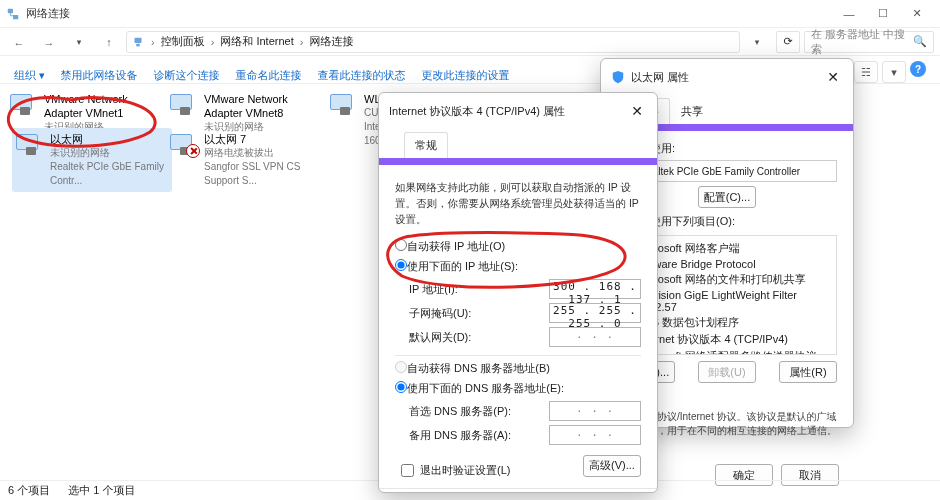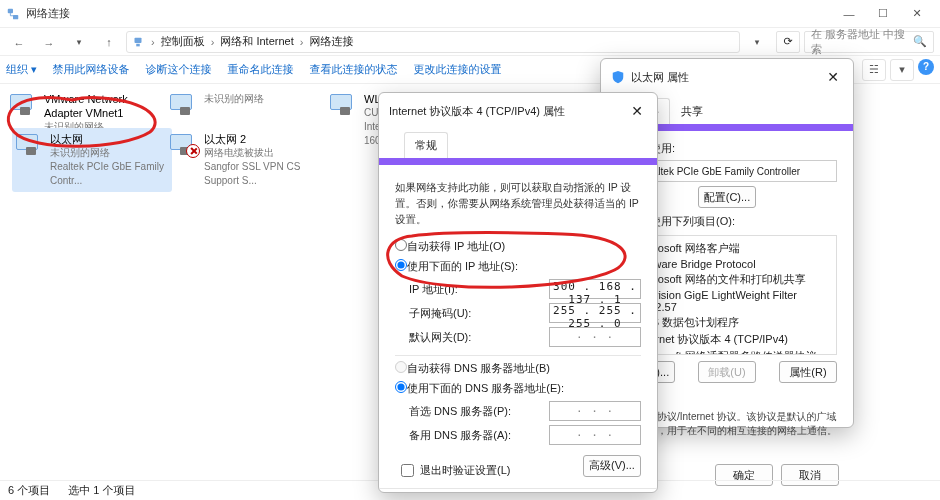--- a/index.html
+++ b/index.html
@@ -8,21 +8,21 @@
 .titlebar .icon{width:14px;height:14px;margin-right:6px}
 .titlebar .title{flex:1;font-size:11px;color:#333}
 .winbtns{display:flex}
 .winbtn{width:34px;height:26px;display:flex;align-items:center;justify-content:center;color:#555}
 .addrbar{height:28px;display:flex;align-items:center;gap:4px;padding:2px 6px;border-bottom:1px solid #eee}
 .navbtn{width:26px;height:24px;display:flex;align-items:center;justify-content:center;color:#555;border-radius:3px}
 .addrbox{flex:1;height:22px;border:1px solid #e3e3e3;border-radius:3px;display:flex;align-items:center;padding:0 4px;gap:4px}
 .addrbox .sep{color:#777;padding:0 2px}
 .searchbox{width:130px;height:22px;border:1px solid #e3e3e3;border-radius:2px;display:flex;align-items:center;padding:0 6px;color:#888}
 .refresh{width:24px;height:22px;border:1px solid #e3e3e3;border-radius:2px;display:flex;align-items:center;justify-content:center;margin-left:2px}
-.toolbar{height:28px;display:flex;align-items:center;padding:0 6px;gap:16px;border-bottom:1px solid #eee}
+.toolbar{height:28px;display:flex;align-items:flex-end;padding:0 14px;gap:16px;border-bottom:1px solid #eee}
 .toolbar .menuitem{color:#156bca;font-size:11px;display:flex;align-items:center;gap:3px}
 .toolbar .right{margin-left:auto;display:flex;gap:4px}
 .rb{width:24px;height:22px;border:1px solid #e3e3e3;border-radius:3px;display:flex;align-items:center;justify-content:center;color:#555}
 .help{background:#3a94f7;color:#fff;border-radius:50%;width:16px;height:16px;font-size:10px;font-weight:bold;display:flex;align-items:center;justify-content:center;border:none}
 .content{position:relative;height:408px;background:#fff;padding:4px 0 0 8px}
 .adapter{position:absolute;width:160px;display:flex;gap:6px;padding:4px}
 .adapter .aicon{width:28px;height:26px;flex:none;position:relative}
 .adapter .aicon .mon{width:22px;height:16px;border:1px solid #6ea3de;border-radius:2px;background:#cfe5f7;position:absolute;top:2px}
 .adapter .aicon .plug{width:10px;height:8px;position:absolute;left:10px;top:15px;background:#777;border-radius:1px}
 .adapter .ainfo{display:flex;flex-direction:column;line-height:14px;font-size:10px}
@@ -123,20 +123,21 @@
         <span class="name">VMware Network Adapter VMnet1</span>
         <span class="sub">未识别的网络</span>
       </div>
   </div>
   <div class="adapter" style="left:166px;top:4px">
     <div class="aicon">
         <div class="mon"></div>
         <div class="plug"></div>
       </div>
     <div class="ainfo">
+        <span class="name">VMware Network Adapter VMnet8</span>
         <span class="sub">未识别的网络</span>
       </div>
   </div>
   <div class="adapter" style="left:326px;top:4px">
     <div class="aicon">
         <div class="mon"></div>
         <div class="plug"></div>
       </div>
     <div class="ainfo">
         <span class="name">WLAN</span>
@@ -167,21 +168,21 @@
         <span class="sub">Realtek PCIe GbE Family Contr...</span>
       </div>
   </div>
   <div class="adapter" style="left:166px;top:44px">
     <div class="aicon">
         <div class="mon"></div>
         <div class="plug"></div>
         <div class="redx" style="left:16px;top:12px"></div>
       </div>
     <div class="ainfo">
-        <span class="name">以太网 2</span>
+        <span class="name">以太网 7</span>
         <span class="sub">网络电缆被拔出</span>
         <span class="sub">Sangfor SSL VPN CS Support S...</span>
       </div>
   </div>
 </div>
 
 <div class="dialog prop-dialog">
   <div class="dtitle">
     <svg width="14" height="14" viewBox="0 0 16 16">
         <path d="M8 1l6 2v5c0 4-3 6-6 7-3-1-6-3-6-7V3z" fill="#3a94f7"></path>

